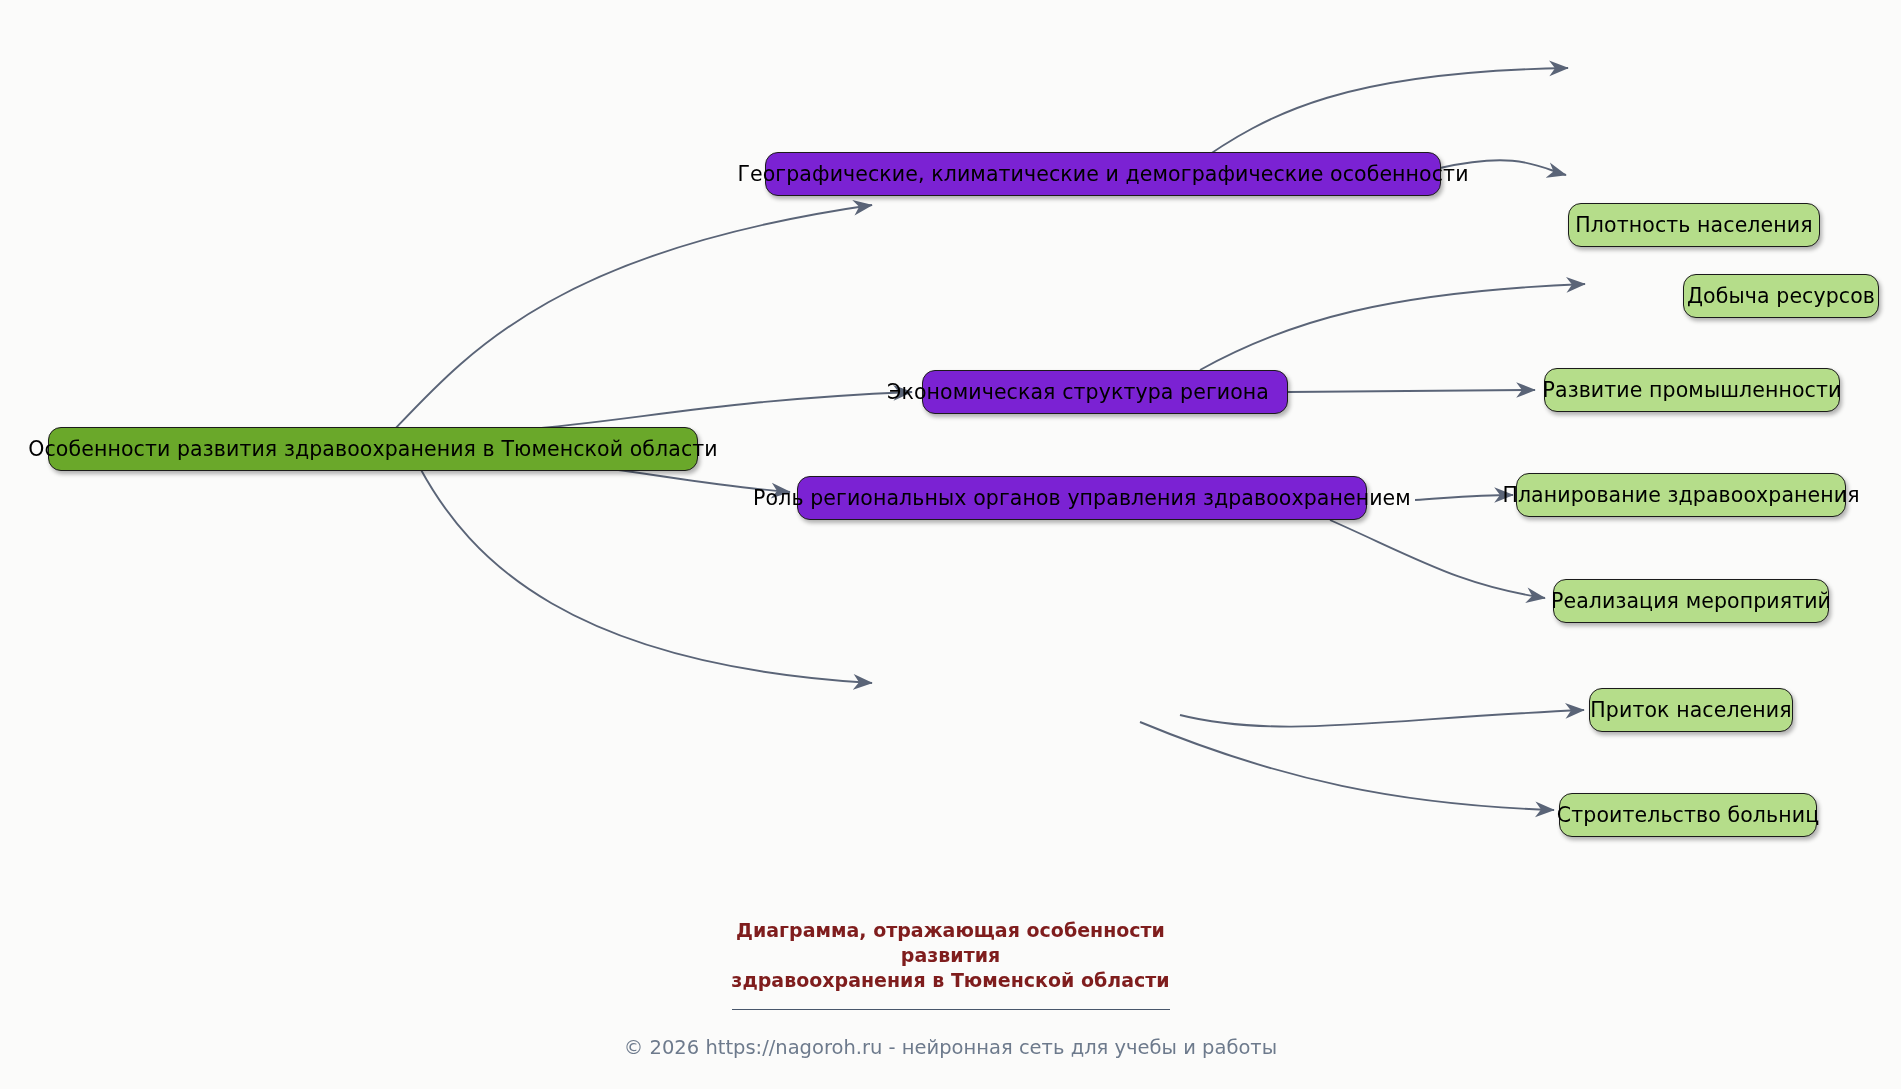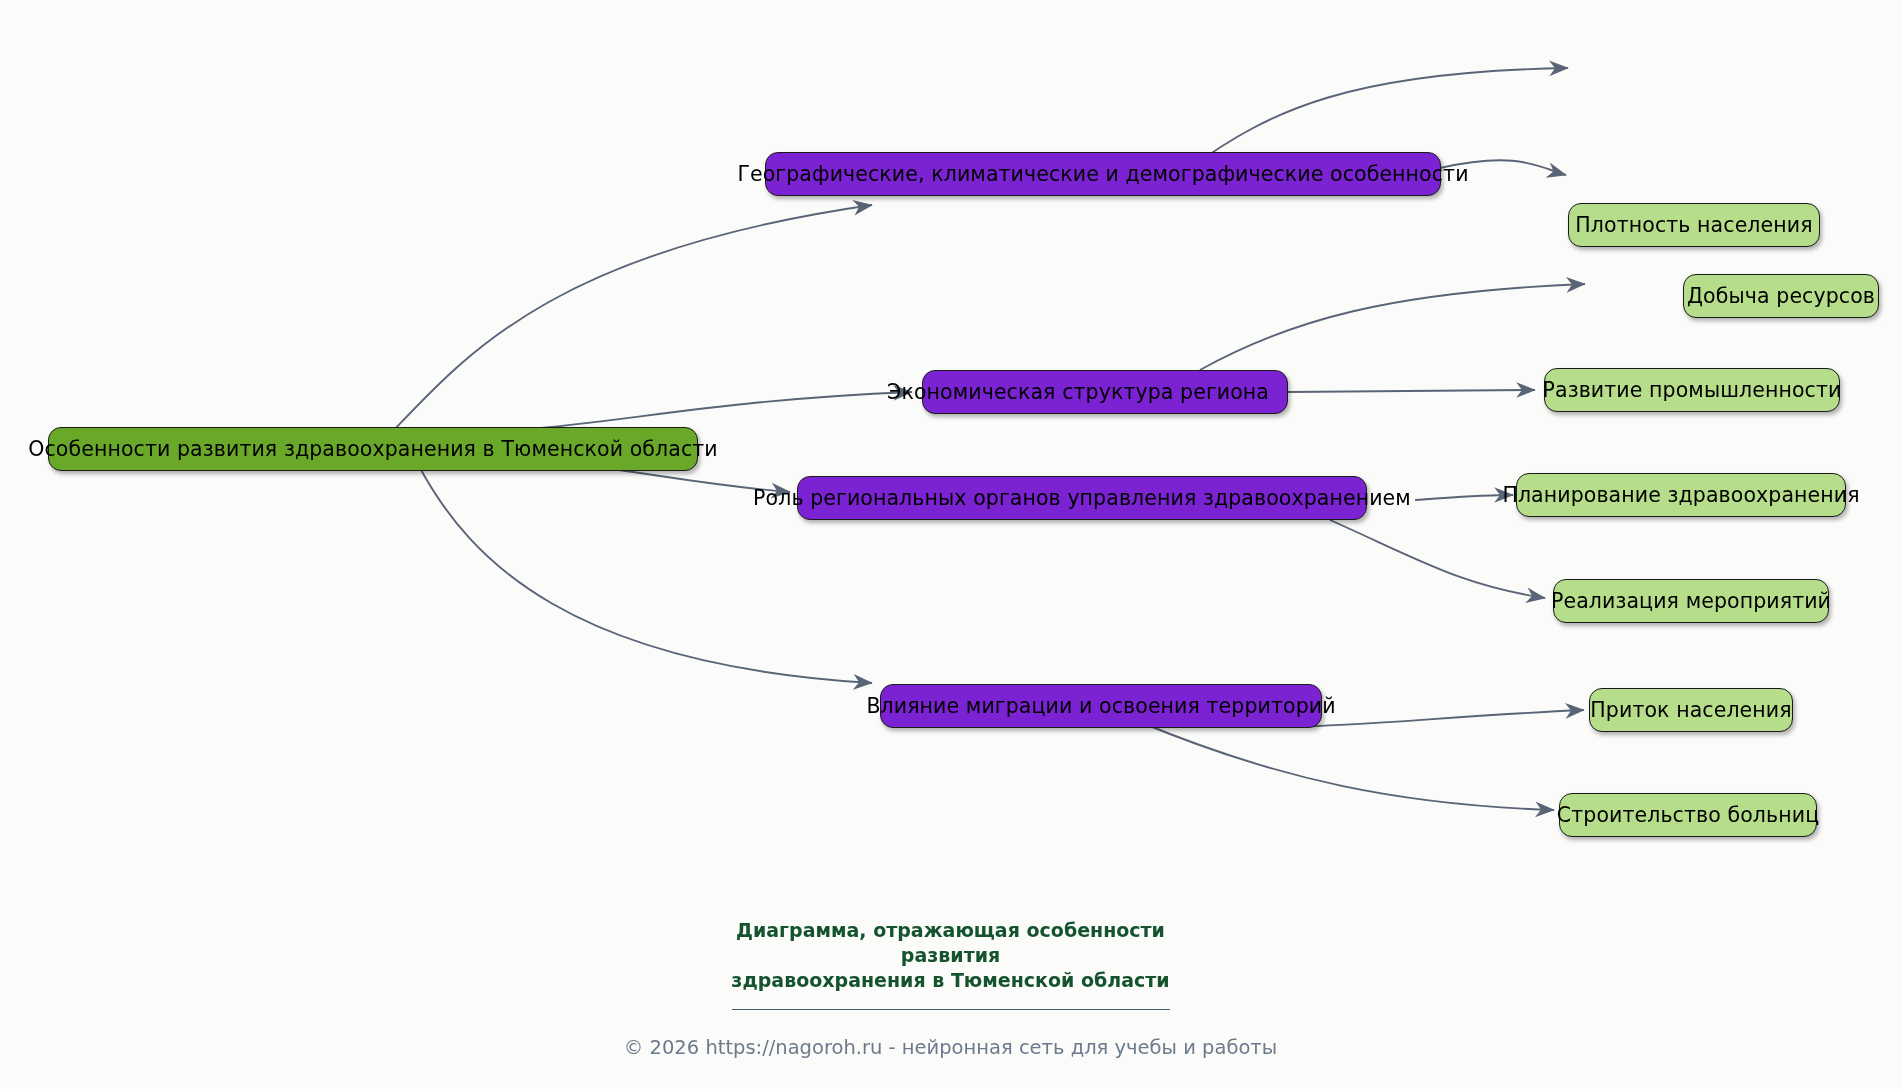--- a/index.html
+++ b/index.html
@@ -57,21 +57,21 @@
     left: 0;
     top: 918px;
     width: 1901px;
     text-align: center;
   }
   .caption-title {
     font-family: "DejaVu Sans", sans-serif;
     font-weight: bold;
     font-size: 19px;
     line-height: 25px;
-    color: #14532d;
+    color: #7f1d1d;
     margin: 0 auto;
     width: 520px;
   }
   .caption-rule {
     width: 438px;
     height: 0;
     margin: 16px auto 0 auto;
     border-top: 1.6px solid #48566b;
   }
   .caption-credit {
@@ -138,23 +138,20 @@
   <div class="node node-branch" style="left:797px; top:476px; width:570px;">
     <span>Роль региональных органов управления здравоохранением</span>
   </div>
   <div class="node node-leaf" style="left:1516px; top:473px; width:330px;">
     <span>Планирование здравоохранения</span>
   </div>
   <div class="node node-leaf" style="left:1553px; top:579px; width:276px;">
     <span>Реализация мероприятий</span>
   </div>
 
-  <div class="node node-branch" style="left:880px; top:684px; width:442px;">
-    <span>Влияние миграции и освоения территорий</span>
-  </div>
   <div class="node node-leaf" style="left:1589px; top:688px; width:204px;">
     <span>Приток населения</span>
   </div>
   <div class="node node-leaf" style="left:1559px; top:793px; width:258px;">
     <span>Строительство больниц</span>
   </div>
 
   <div id="caption-block">
     <div class="caption-title">
       <div>Диаграмма, отражающая особенности развития</div>

